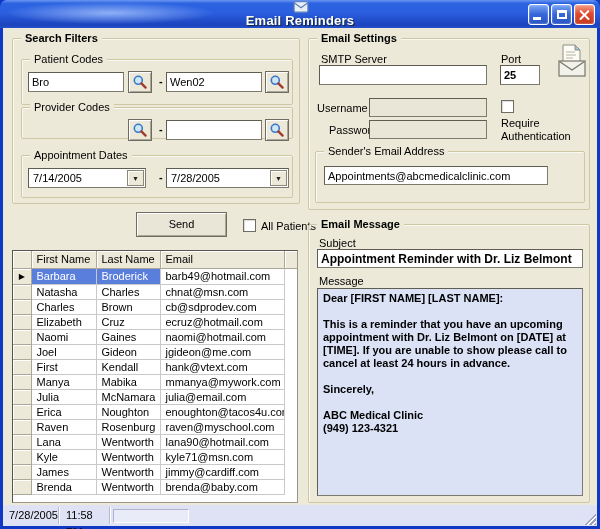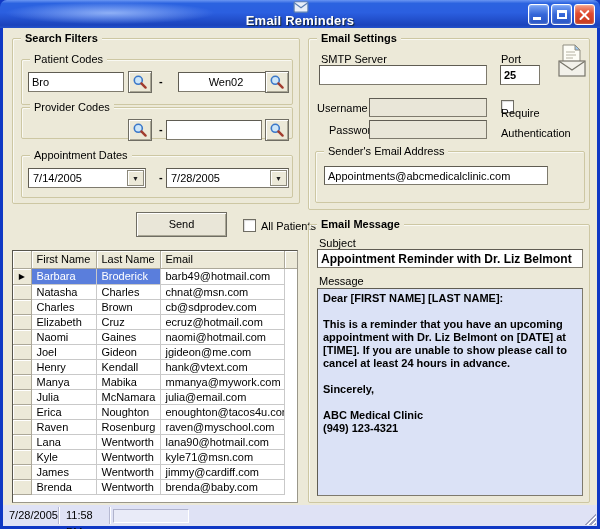--- a/index.html
+++ b/index.html
@@ -157,21 +157,21 @@
       <div class="groupbox" style="left:8px; top:20px; width:272px; height:46px;">
         <span class="legend">Patient Codes</span>
         <input class="tbox" style="left: 6px; top: 12px; width: 96px; height: 20px;" value="Bro">
         <div class="btn3d search-btn" style="left:106px; top:11px;">
           <svg viewBox="0 0 16 16">
               <circle cx="6.3" cy="6.3" r="4" fill="#cde6f8" stroke="#3a77c8" stroke-width="1.6"></circle>
               <line x1="9.4" y1="9.4" x2="13.6" y2="13.6" stroke="#a23c2e" stroke-width="2.4" stroke-linecap="round"></line>
             </svg>
         </div>
         <span class="dash" style="left:137px; top:15px;">-</span>
-        <input class="tbox" style="left: 156px; top: 12px; width: 96px; height: 20px; text-align: center;" value="Wen02">
+        <input class="tbox" style="left: 144px; top: 12px; width: 96px; height: 20px;" value="Wen02">
         <div class="btn3d search-btn" style="left:243px; top:11px;">
           <svg viewBox="0 0 16 16">
               <circle cx="6.3" cy="6.3" r="4" fill="#cde6f8" stroke="#3a77c8" stroke-width="1.6"></circle>
               <line x1="9.4" y1="9.4" x2="13.6" y2="13.6" stroke="#a23c2e" stroke-width="2.4" stroke-linecap="round"></line>
             </svg>
         </div>
       </div>
 
       <div class="groupbox" style="left:8px; top:68px; width:272px; height:32px;">
         <span class="legend">Provider Codes</span>
@@ -265,21 +265,21 @@
             </tr>
             <tr>
               <td class="rowhdr"></td>
               <td>Joel</td>
               <td>Gideon</td>
               <td>jgideon@me.com</td>
               <td class="filler"></td>
             </tr>
             <tr>
               <td class="rowhdr"></td>
-              <td>Henry</td>
+              <td>First</td>
               <td>Kendall</td>
               <td>hank@vtext.com</td>
               <td class="filler"></td>
             </tr>
             <tr>
               <td class="rowhdr"></td>
               <td>Manya</td>
               <td>Mabika</td>
               <td>mmanya@mywork.com</td>
               <td class="filler"></td>
@@ -354,21 +354,21 @@
         <rect x="2" y="17" width="26" height="15" fill="#f2f1ea" stroke="#77756a" stroke-width="1.2"></rect>
         <path d="M2.5 17.5 L15 26 L27.5 17.5" fill="none" stroke="#77756a" stroke-width="1.2"></path>
       </svg>
 
       <span class="label" style="left:8px; top:63px;">Username</span>
       <input class="tbox disabled" style="left: 60px; top: 59px; width: 118px; height: 19px;" disabled="" value="">
       <span class="label" style="left:8px; top:85px;padding-left:12px;">Password</span>
       <input class="tbox disabled" style="left: 60px; top: 81px; width: 118px; height: 19px;" disabled="" value="">
 
       <span class="checkbox" style="left:192px; top:61px;"></span>
-      <span class="cblabel" style="left:192px; top:64px; width:92px; white-space:normal; line-height:20px;">Require Authentication</span>
+      <span class="cblabel" style="left:192px; top:78px; width:92px; white-space:normal; line-height:13px;">Require Authentication</span>
 
       <div class="groupbox" style="left:6px; top:112px; width:270px; height:52px;">
         <span class="legend">Sender's Email Address</span>
         <input class="tbox" style="left: 8px; top: 14px; width: 224px; height: 19px;" value="Appointments@abcmedicalclinic.com">
       </div>
     </div>
 
     <div class="groupbox" style="left:305px; top:196px; width:282px; height:279px;">
       <span class="legend bold">Email Message</span>
 

